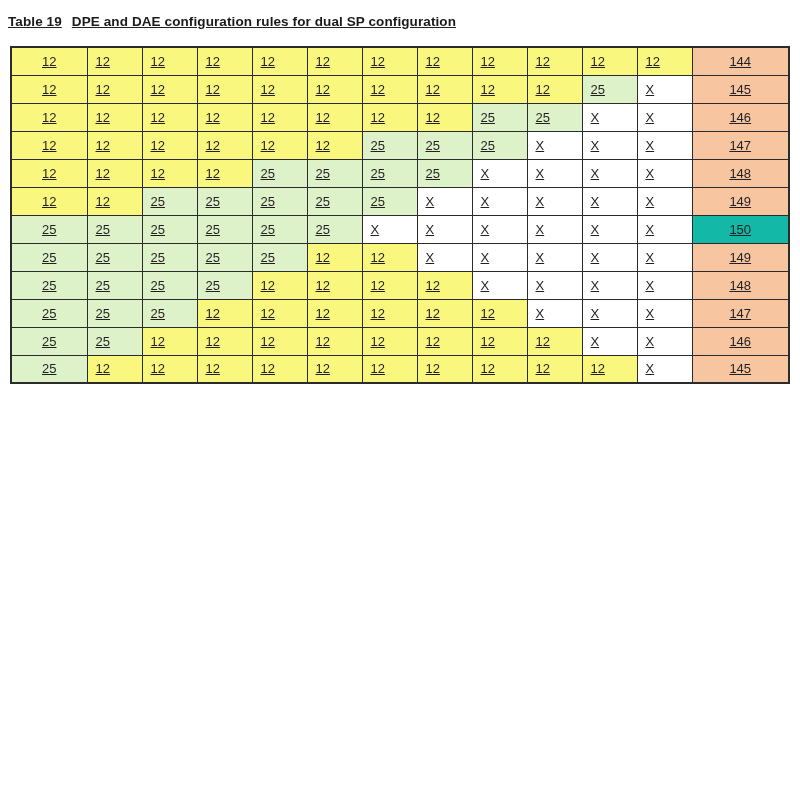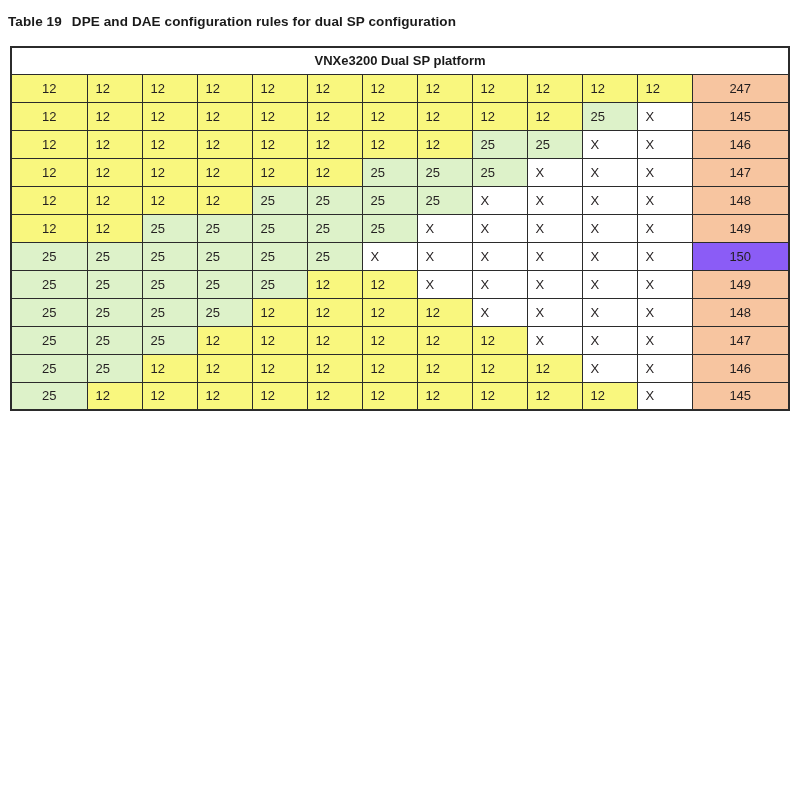--- a/index.html
+++ b/index.html
@@ -7,20 +7,21 @@
     padding: 0;
     width: 800px;
     height: 800px;
     background: #ffffff;
     font-family: "Liberation Sans", sans-serif;
     color: #231f20;
   }
   .page {
     padding: 14px 10px 0 8px;
     box-sizing: border-box;
+    text-decoration: underline;
   }
   .caption {
     margin: 0 0 17px 0;
     font-size: 13.5px;
     font-weight: bold;
     color: #1a1a1a;
     letter-spacing: 0.1px;
   }
   .cap-label { margin-right: 10px; }
 
@@ -82,39 +83,36 @@
       <col class="c-dae">
         <col class="c-dae">
         <col class="c-dae">
         <col class="c-dae">
       <col class="c-dae">
         <col class="c-dae">
         <col class="c-dae">
       <col class="c-total">
     </colgroup>
     <thead>
-      <tr class="platform-row">
-        <th colspan="13">VNXe3200 Dual SP platform</th>
-      </tr>
     </thead>
     <tbody id="table-body">
         <tr>
           <td class="c-center" style="background: rgb(249, 247, 126);">12</td>
           <td style="background: rgb(249, 247, 126);">12</td>
           <td style="background: rgb(249, 247, 126);">12</td>
           <td style="background: rgb(249, 247, 126);">12</td>
           <td style="background: rgb(249, 247, 126);">12</td>
           <td style="background: rgb(249, 247, 126);">12</td>
           <td style="background: rgb(249, 247, 126);">12</td>
           <td style="background: rgb(249, 247, 126);">12</td>
           <td style="background: rgb(249, 247, 126);">12</td>
           <td style="background: rgb(249, 247, 126);">12</td>
           <td style="background: rgb(249, 247, 126);">12</td>
           <td style="background: rgb(249, 247, 126);">12</td>
-          <td class="c-center" style="background: rgb(247, 197, 160);">247</td>
+          <td class="c-center" style="background: rgb(247, 197, 160);">144</td>
         </tr>
         <tr>
           <td class="c-center" style="background: rgb(249, 247, 126);">12</td>
           <td style="background: rgb(249, 247, 126);">12</td>
           <td style="background: rgb(249, 247, 126);">12</td>
           <td style="background: rgb(249, 247, 126);">12</td>
           <td style="background: rgb(249, 247, 126);">12</td>
           <td style="background: rgb(249, 247, 126);">12</td>
           <td style="background: rgb(249, 247, 126);">12</td>
           <td style="background: rgb(249, 247, 126);">12</td>
@@ -190,21 +188,21 @@
           <td style="background: rgb(221, 242, 201);">25</td>
           <td style="background: rgb(221, 242, 201);">25</td>
           <td style="background: rgb(221, 242, 201);">25</td>
           <td style="background: rgb(221, 242, 201);">25</td>
           <td style="background: rgb(255, 255, 255);">X</td>
           <td style="background: rgb(255, 255, 255);">X</td>
           <td style="background: rgb(255, 255, 255);">X</td>
           <td style="background: rgb(255, 255, 255);">X</td>
           <td style="background: rgb(255, 255, 255);">X</td>
           <td style="background: rgb(255, 255, 255);">X</td>
-          <td class="c-center" style="background: #8b5cf6;">150</td>
+          <td class="c-center" style="background: #14b8a6;">150</td>
         </tr>
         <tr>
           <td class="c-center" style="background: rgb(221, 242, 201);">25</td>
           <td style="background: rgb(221, 242, 201);">25</td>
           <td style="background: rgb(221, 242, 201);">25</td>
           <td style="background: rgb(221, 242, 201);">25</td>
           <td style="background: rgb(221, 242, 201);">25</td>
           <td style="background: rgb(249, 247, 126);">12</td>
           <td style="background: rgb(249, 247, 126);">12</td>
           <td style="background: rgb(255, 255, 255);">X</td>

